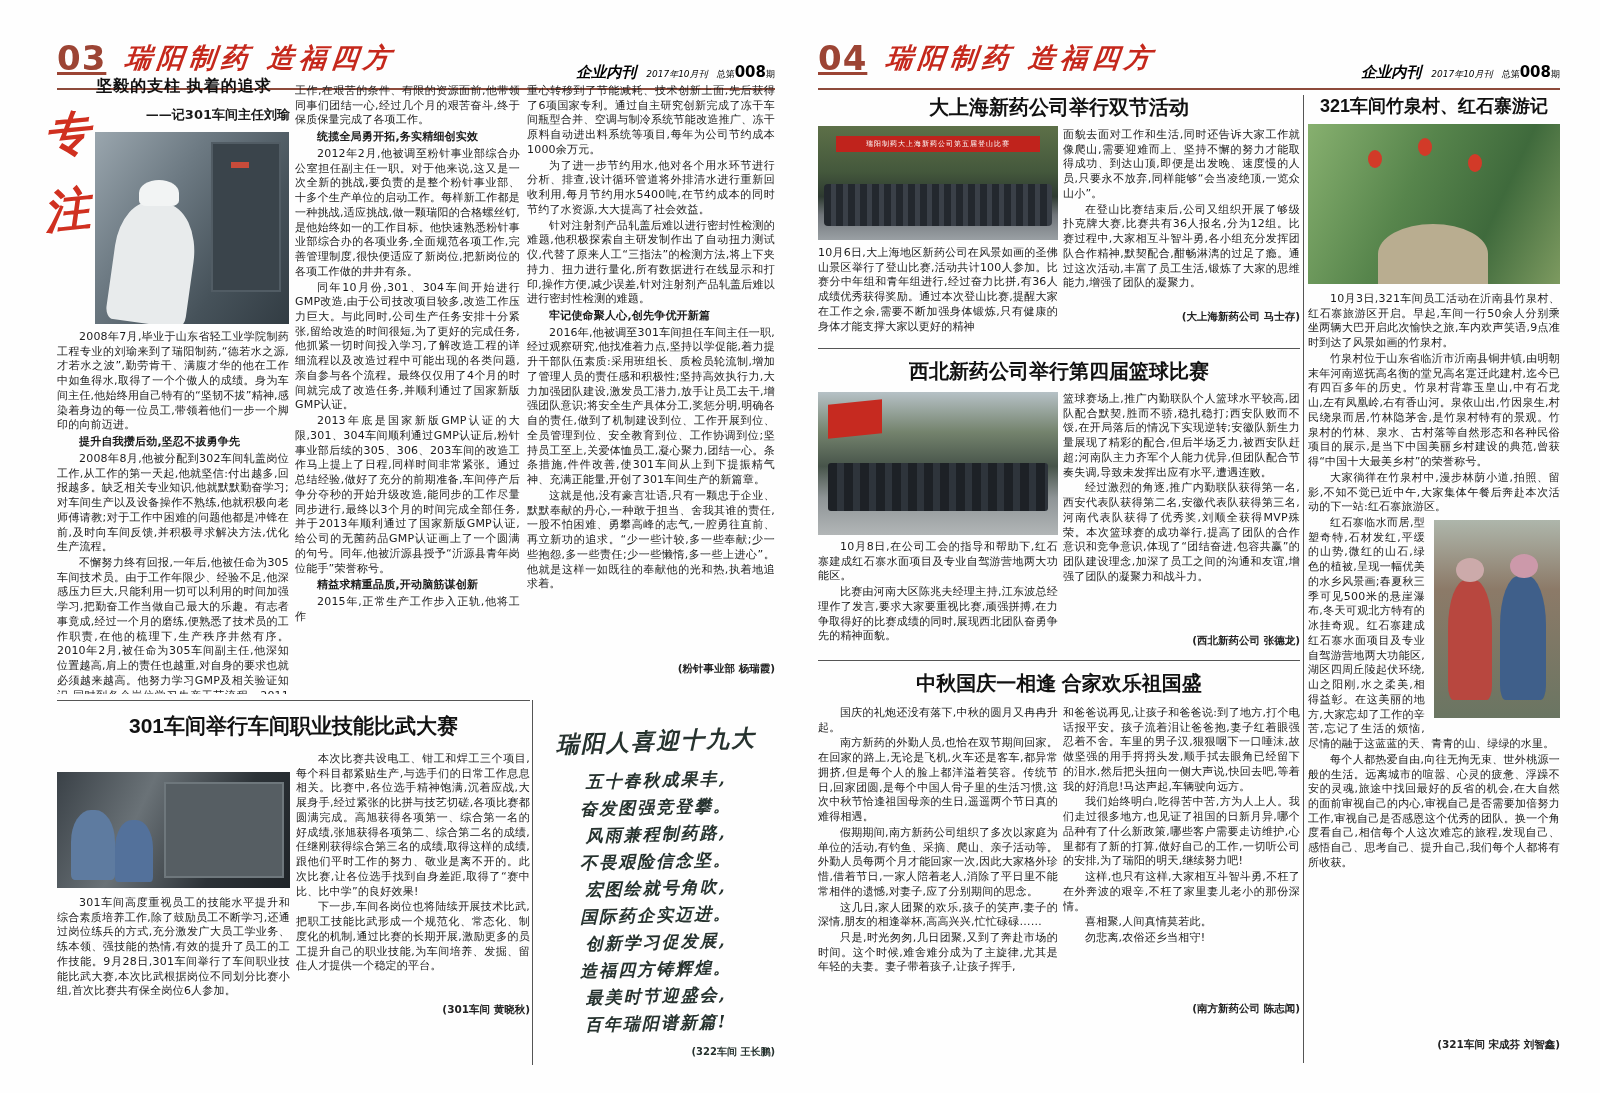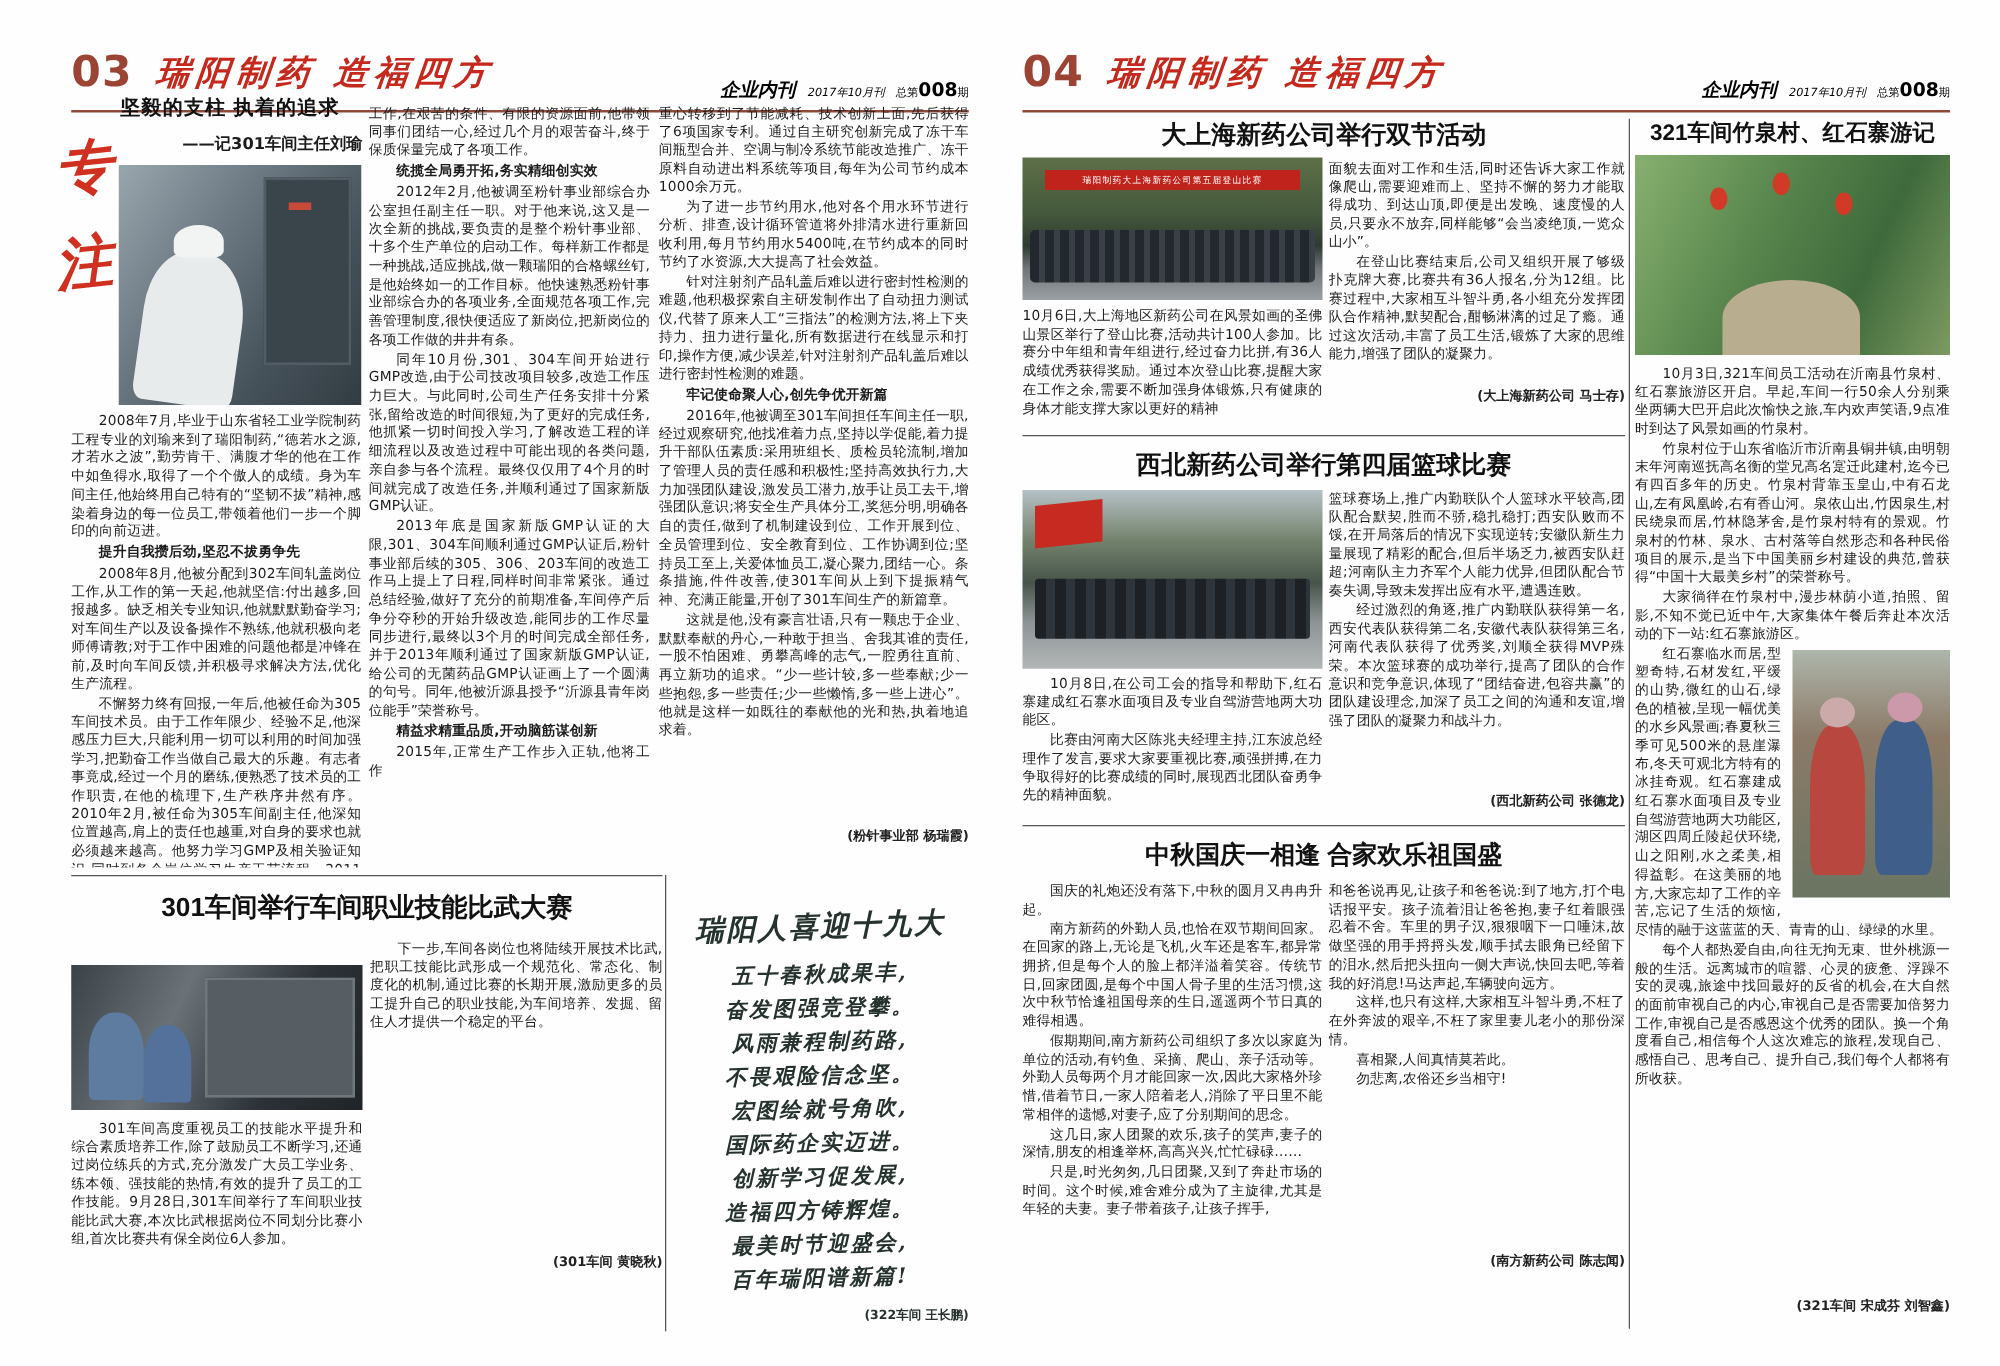--- a/index.html
+++ b/index.html
@@ -2,21 +2,21 @@
 <html><head>
 <meta charset="utf-8">
 <style>
   html,body{margin:0;padding:0;background:#e8e8e4;}
   .sheet{position:relative;width:1600px;height:1093px;background:#fefefe;margin:0 auto;overflow:hidden;
          font-family:"DejaVu Sans","Liberation Sans",sans-serif;color:#1b1b1b;}
   
   .masthead{position:absolute;height:46px;}
   .m-left{left:57px;top:38px;width:718px;}
   .m-right{left:818px;top:38px;width:742px;}
-  .pagenum{font-size:34px;font-weight:bold;color:#9c4434;letter-spacing:1px;vertical-align:middle;}
+  .pagenum{font-size:34px;font-weight:bold;color:#9c4434;letter-spacing:1px;vertical-align:middle;text-decoration:underline;}
   .brand{font-size:27px;font-weight:bold;font-style:italic;color:#c5281c;letter-spacing:5px;
          transform:skewX(-6deg);display:inline-block;margin-left:14px;vertical-align:middle;}
   .issue{position:absolute;right:0;bottom:2px;color:#000000;white-space:nowrap;}
   .issue .iname{font-size:15px;font-weight:bold;font-style:italic;}
   .issue .idate{font-size:9px;font-style:italic;margin-left:5px;}
   .issue .ino{font-size:9px;margin-left:4px;}
   .issue .ino b{font-size:15px;font-weight:bold;}
   .mast-rule{position:absolute;height:2px;background:#8d4a3a;top:88px;}
   .rule-left{left:57px;width:718px;}
   .rule-right{left:818px;width:742px;}
@@ -135,20 +135,21 @@
   <div class="photo photo2">
     <div class="detail mach"></div>
     <div class="detail w1"></div>
     <div class="detail w2"></div>
   </div>
 
   <div class="col" style="left:57px;top:896px;width:233px;height:164px;">
       <p>301车间高度重视员工的技能水平提升和综合素质培养工作,除了鼓励员工不断学习,还通过岗位练兵的方式,充分激发广大员工学业务、练本领、强技能的热情,有效的提升了员工的工作技能。9月28日,301车间举行了车间职业技能比武大赛,本次比武根据岗位不同划分比赛小组,首次比赛共有保全岗位6人参加。</p>
     </div>
   <div class="col" style="left:296px;top:752px;width:234px;height:248px;">
+      <p>本次比赛共设电工、钳工和焊工三个项目,每个科目都紧贴生产,与选手们的日常工作息息相关。比赛中,各位选手精神饱满,沉着应战,大展身手,经过紧张的比拼与技艺切磋,各项比赛都圆满完成。高旭获得各项第一、综合第一名的好成绩,张旭获得各项第二、综合第二名的成绩,任继刚获得综合第三名的成绩,取得这样的成绩,跟他们平时工作的努力、敬业是离不开的。此次比赛,让各位选手找到自身差距,取得了“赛中比、比中学”的良好效果!</p>
       <p>下一步,车间各岗位也将陆续开展技术比武,把职工技能比武形成一个规范化、常态化、制度化的机制,通过比赛的长期开展,激励更多的员工提升自己的职业技能,为车间培养、发掘、留住人才提供一个稳定的平台。</p>
     </div>
   <div class="byline" style="left:330px;top:1003px;width:200px;">(301车间  黄晓秋)</div>
 
   <div class="poem">
     <div class="poem-title">瑞阳人喜迎十九大</div>
     <div class="pl">
         <p>五十春秋成果丰,</p>
         <p>奋发图强竞登攀。</p>
         <p>风雨兼程制药路,</p>
@@ -212,20 +213,21 @@
   <div class="headline" style="left:818px;top:670px;width:482px;font-size:20px;">中秋国庆一相逢  合家欢乐祖国盛</div>
   <div class="col" style="left:818px;top:706px;width:240px;height:358px;">
       <p>国庆的礼炮还没有落下,中秋的圆月又冉冉升起。</p>
       <p>南方新药的外勤人员,也恰在双节期间回家。在回家的路上,无论是飞机,火车还是客车,都异常拥挤,但是每个人的脸上都洋溢着笑容。传统节日,回家团圆,是每个中国人骨子里的生活习惯,这次中秋节恰逢祖国母亲的生日,遥遥两个节日真的难得相遇。</p>
       <p>假期期间,南方新药公司组织了多次以家庭为单位的活动,有钓鱼、采摘、爬山、亲子活动等。外勤人员每两个月才能回家一次,因此大家格外珍惜,借着节日,一家人陪着老人,消除了平日里不能常相伴的遗憾,对妻子,应了分别期间的思念。</p>
       <p>这几日,家人团聚的欢乐,孩子的笑声,妻子的深情,朋友的相逢举杯,高高兴兴,忙忙碌碌……</p>
       <p>只是,时光匆匆,几日团聚,又到了奔赴市场的时间。这个时候,难舍难分成为了主旋律,尤其是年轻的夫妻。妻子带着孩子,让孩子挥手,</p>
     </div>
   <div class="col" style="left:1063px;top:706px;width:237px;height:290px;">
       <p class="noindent">和爸爸说再见,让孩子和爸爸说:到了地方,打个电话报平安。孩子流着泪让爸爸抱,妻子红着眼强忍着不舍。车里的男子汉,狠狠咽下一口唾沫,故做坚强的用手捋捋头发,顺手拭去眼角已经留下的泪水,然后把头扭向一侧大声说,快回去吧,等着我的好消息!马达声起,车辆驶向远方。</p>
+      <p>我们始终明白,吃得苦中苦,方为人上人。我们走过很多地方,也见证了祖国的日新月异,哪个品种有了什么新政策,哪些客户需要走访维护,心里都有了新的打算,做好自己的工作,一切听公司的安排,为了瑞阳的明天,继续努力吧!</p>
       <p>这样,也只有这样,大家相互斗智斗勇,不枉了在外奔波的艰辛,不枉了家里妻儿老小的那份深情。</p>
       <p>喜相聚,人间真情莫若此。</p>
       <p>勿悲离,农俗还乡当相守!</p>
     </div>
   <div class="byline" style="left:1100px;top:1002px;width:200px;">(南方新药公司  陈志闻)</div>
 
   <div class="headline" style="left:1308px;top:94px;width:252px;font-size:18px;">321车间竹泉村、红石寨游记</div>
   <div class="photo photo5">
     <div class="detail lan1"></div>
     <div class="detail lan2"></div>

